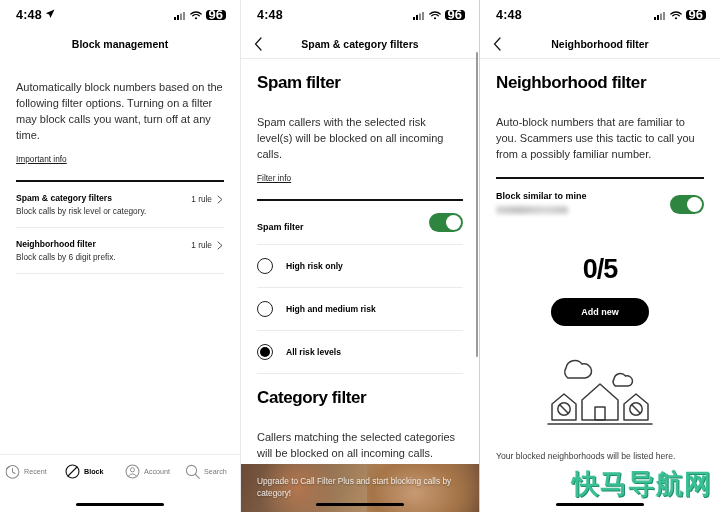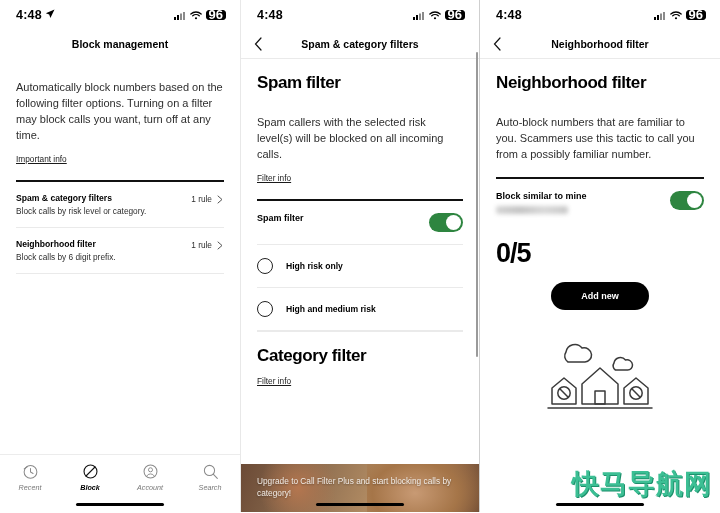--- a/index.html
+++ b/index.html
@@ -93,32 +93,32 @@
   }
   .chev { width: 7px; height: 7px; }
 
   
   .tabbar {
     position: absolute; left: 0; right: 0; bottom: 0;
     height: 58px; background: #fff; border-top: 1px solid #ececec;
     display: flex; align-items: flex-start; justify-content: space-around;
     padding-top: 8px;
   }
-  .tbitem { display: flex; flex-direction: column; align-items: center; gap: 3px; width: 52px; font-style: italic; }
+  .tbitem { display: flex; flex-direction: row; align-items: center; gap: 3px; width: 52px; }
   .tbicon { width: 17px; height: 17px; }
   .tblabel { font-size: 7.2px; color: #777; }
   .tbitem.active .tblabel { color: #000; font-weight: bold; }
   .home-ind {
     position: absolute; bottom: 6px; left: 50%; transform: translateX(-50%);
     width: 88px; height: 3.5px; background: #000; border-radius: 3px;
   }
 
   
   .toggle-row {
-    display: flex; align-items: flex-start; justify-content: space-between;
+    display: flex; align-items: flex-end; justify-content: space-between;
     padding: 12px 0;
   }
   .toggle-label { font-size: 9px; font-weight: bold; color: #000; }
   .switch {
     width: 34px; height: 19px; border-radius: 11px; background: #2e8540;
     position: relative; flex: 0 0 auto;
   }
   .switch .knob {
     position: absolute; right: 1.6px; top: 1.6px;
     width: 15.6px; height: 15.6px; border-radius: 50%; background: #fff;
@@ -156,22 +156,22 @@
     text-shadow: 0 1px 2px rgba(0,0,0,.35);
   }
 
   
   .blurred-line {
     height: 8px; width: 72px; margin-top: 5px; border-radius: 2px;
     background: linear-gradient(90deg,#d4d4d4,#c4c4c4,#d8d8d8,#c9c9c9);
     filter: blur(2.2px);
   }
   .count-big {
-    font-size: 27px; font-weight: bold;
-    letter-spacing: -1px; color: #000; margin-top: 12px;
+    text-align: center; font-size: 27px; font-weight: bold;
+    letter-spacing: -1px; color: #000; margin-top: 28px;
   }
   .addnew-wrap { display: flex; justify-content: center; margin-top: 13px; }
   .addnew {
     background: #000; color: #fff; font-size: 9px; font-weight: bold;
     border: none; border-radius: 20px; padding: 9px 30px; cursor: pointer;
   }
   .illus { display: flex; justify-content: center; margin-top: 22px; }
   .empty-text {
     font-size: 8.6px; color: #3a3a3a; line-height: 1.5;
     margin-top: 20px; padding: 0 16px;
@@ -365,23 +365,30 @@
         <span class="radio-label">High risk only</span>
       </div>
       <div class="thin-hr"></div>
 
       <div class="radio-row">
         <span class="radio"></span>
         <span class="radio-label">High and medium risk</span>
       </div>
       <div class="thin-hr"></div>
 
+      <div class="radio-row">
+        <span class="radio">
+            <span class="dot"></span>
+          </span>
+        <span class="radio-label">All risk levels</span>
+      </div>
       <div class="thin-hr"></div>
 
       <h1 class="section-title">Category filter</h1>
+      <div class="section-desc">Callers matching the selected categories will be blocked on all incoming calls.</div>
       <a class="link-info" href="#">Filter info</a>
     </div>
 
     <div class="promo">
       <div class="promo-text">Upgrade to Call Filter Plus and start blocking calls by category!</div>
     </div>
     <div class="home-ind"></div>
     <div class="scroll-track" style="top:52px;height:305px;"></div>
   </div>
 
@@ -453,19 +460,20 @@
             <circle cx="20" cy="61" r="6.2"></circle>
             <path d="M15.8 56.8 L24.2 65.2"></path>
             <path d="M80 56 L92 46 L104 56 L104 72 L80 72 Z"></path>
             <circle cx="92" cy="61" r="6.2"></circle>
             <path d="M87.8 56.8 L96.2 65.2"></path>
             <path d="M4 76 L108 76"></path>
           </g>
         </svg>
       </div>
 
+      <div class="empty-text" style="padding:0;">Your blocked neighborhoods will be listed here.</div>
     </div>
 
     <div class="watermark">快马导航网</div>
     <div class="home-ind"></div>
   </div>
 
 </div>
 
 </body></html>

